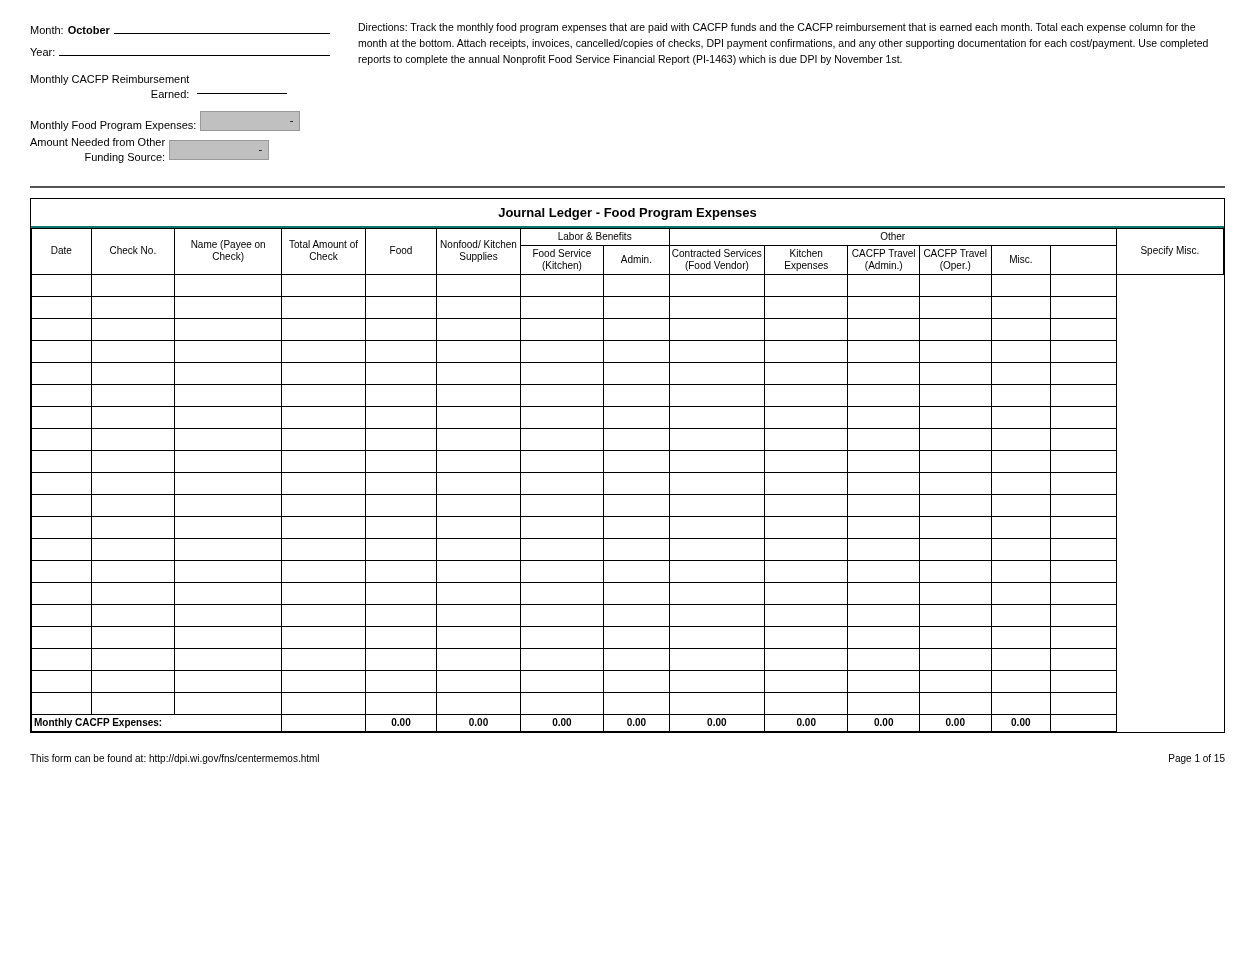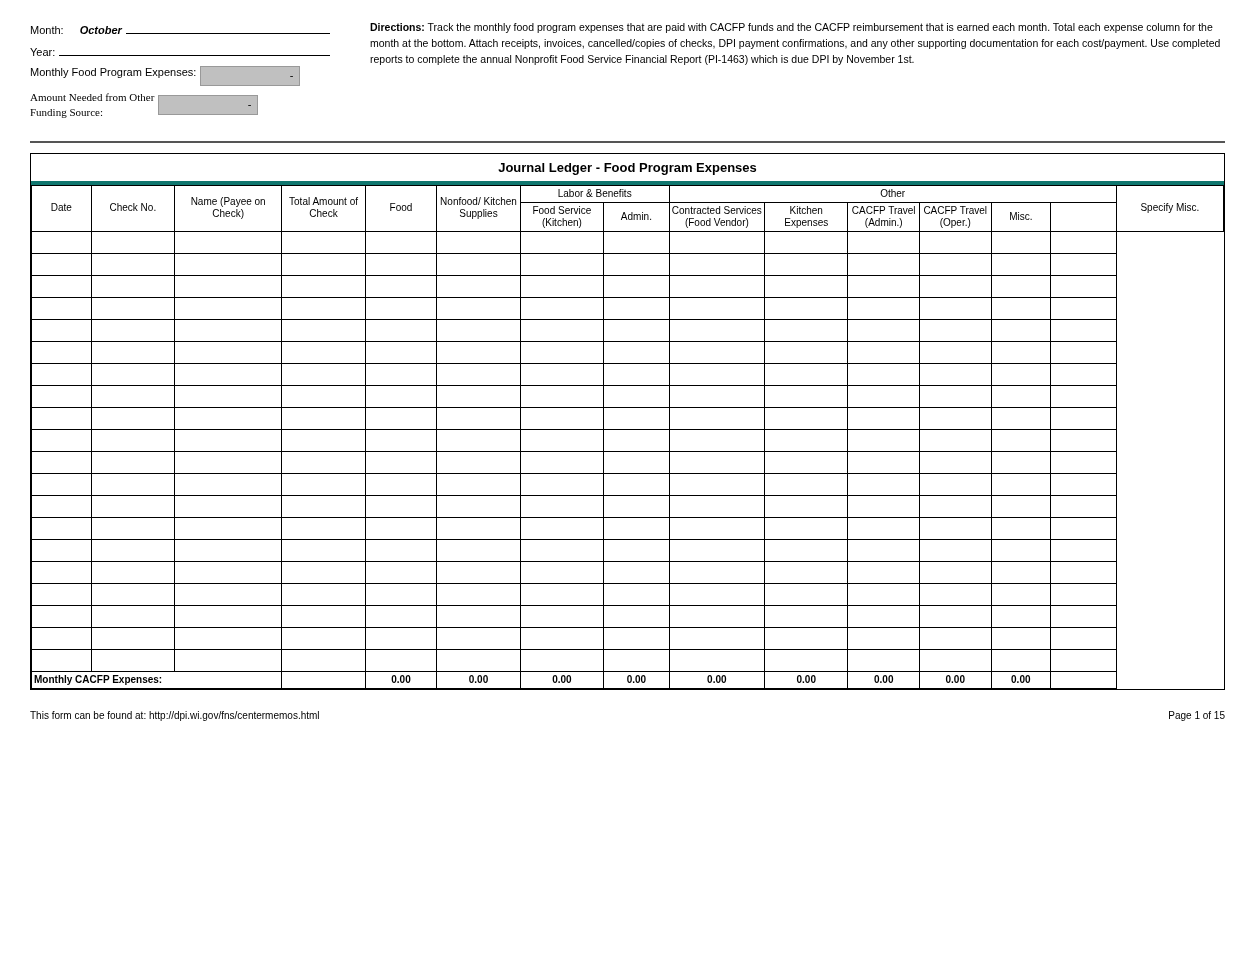--- a/index.html
+++ b/index.html
@@ -7,21 +7,21 @@
       font-family: Arial, sans-serif;
       font-size: 11px;
       background: #fff;
       color: #000;
       width: 1255px;
       min-height: 970px;
       padding: 20px 30px;
     }
     .top-section {
       display: flex;
-      gap: 40px;
+      gap: 28px;
       margin-bottom: 20px;
     }
     .left-panel {
       width: 300px;
       flex-shrink: 0;
     }
     .right-panel {
       flex: 1;
       font-size: 10.5px;
       line-height: 1.5;
@@ -58,21 +58,21 @@
     
     .ledger-section {
       border: 1px solid #000;
       margin-top: 10px;
     }
     .ledger-title {
       text-align: center;
       font-weight: bold;
       font-size: 13px;
       padding: 6px 0;
-      border-bottom: 4px solid #0f766e;
+      border-bottom: 2px solid #0f766e;
     }
     table.ledger {
       width: 100%;
       border-collapse: collapse;
       font-size: 10px;
     }
     table.ledger th,
     table.ledger td {
       border: 1px solid #000;
       text-align: center;
@@ -121,45 +121,54 @@
     }
   </style>
 </head>
 <body>
 
 <div class="top-section">
 
   <div class="left-panel">
     <div class="field-row">
       <span class="field-label">Month:</span>
-      <span class="field-label field-bold" style="margin-left:16px;font-style:italic;">October</span>
+      <span class="field-label field-bold" style="margin-left:4px;">October</span>
       <div class="field-underline"></div>
     </div>
     <div class="field-row">
       <span class="field-label">Year:</span>
       <div class="field-underline"></div>
     </div>
 
-
-    <div style="margin-top:8px; display:flex; align-items:flex-start; gap:4px;">
+    <div style="margin-top:14px;">
+      <div style="display:flex; align-items:center; gap:4px;">
+        <div style="text-align:right; font-size:11px; line-height:1.4;">
+          <div>Monthly CACFP Reimbursement</div>
+          <div>Earned:</div>
+        </div>
+        <div class="field-underline" style="min-width:90px; max-width:90px;"></div>
+      </div>
+    </div>
+
+    <div style="margin-top:8px; display:flex; align-items:flex-end; gap:4px;">
       <span class="field-label">Monthly Food Program Expenses:</span>
       <div class="shaded-cell">-</div>
     </div>
 
     <div style="margin-top:4px; display:flex; align-items:center; gap:4px;">
-      <div style="text-align:left; font-size:11px; line-height:1.4;font-family:Liberation Serif, serif;">
+      <div style="text-align:right; font-size:11px; line-height:1.4;">
         <div>Amount Needed from Other</div>
         <div>Funding Source:</div>
       </div>
       <div class="shaded-cell">-</div>
     </div>
   </div>
 
   <div class="right-panel">
-    <span style="font-weight:bold;">Directions:</span>
+    <span style="font-weight:normal;">Directions:</span>
     <span>Track the monthly food program expenses that are paid with CACFP funds and the CACFP reimbursement that is earned each month. Total each expense column for the month at the bottom. Attach receipts, invoices, cancelled/copies of checks, DPI payment confirmations, and any other supporting documentation for each cost/payment. Use completed reports to complete the annual Nonprofit Food Service Financial Report (PI-1463) which is due DPI by November 1st.</span>
   </div>
 </div>
 
 <div class="divider-line"></div>
 
 <div class="ledger-section">
   <div class="ledger-title">Journal Ledger - Food Program Expenses</div>
 
   <table class="ledger">

